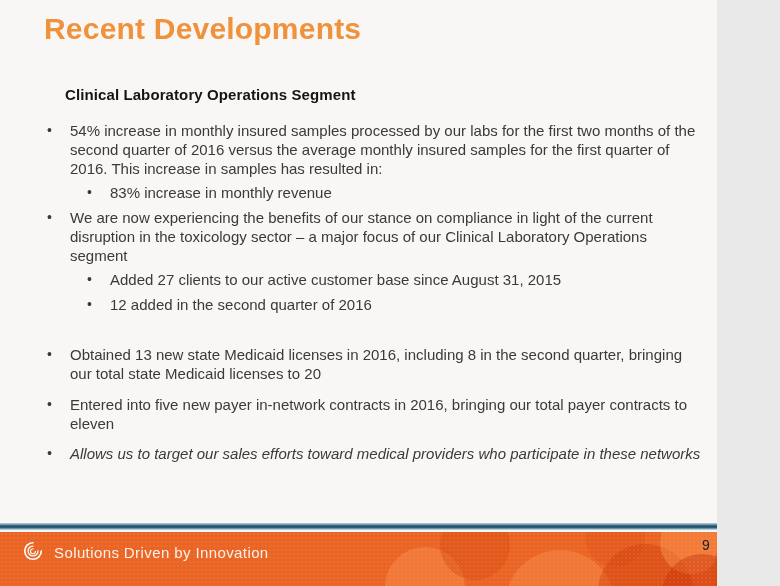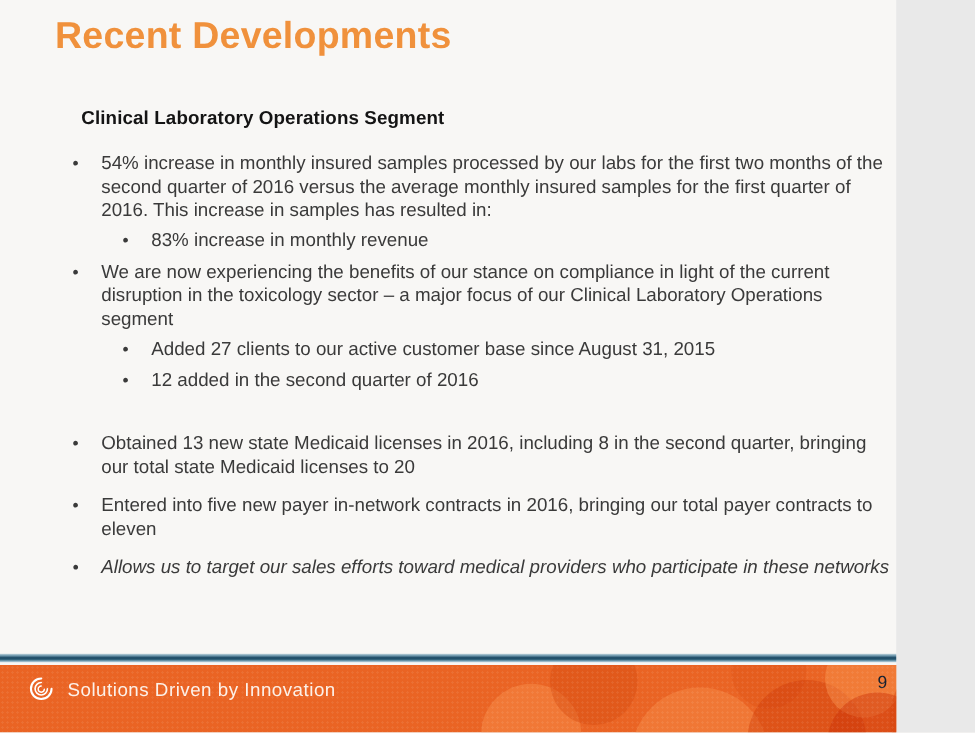--- a/index.html
+++ b/index.html
@@ -18,21 +18,21 @@
   }
 
   .heading {
     position:absolute; left:45px; top:86px;
     font-size:15px; font-weight:bold; color:#141414;
     letter-spacing:0.1px;
     margin-left:20px;
   }
 
   .bullets {
-    position:absolute; left:56px; top:121px; width:662px;
+    position:absolute; left:45px; top:121px; width:662px;
     list-style:none;
     font-size:15px; line-height:19px; color:#3a3a3a;
   }
   .bullets li { position:relative; margin-bottom:5px; }
   .bullets li.l1 { padding-left:25px; }
   .bullets li.l2 { padding-left:65px; margin-bottom:6px; }
   .bullets li.l1::before,
   .bullets li.l2::before {
     content:"\2022"; position:absolute; top:0;
     color:#3a3a3a; font-size:14px;

